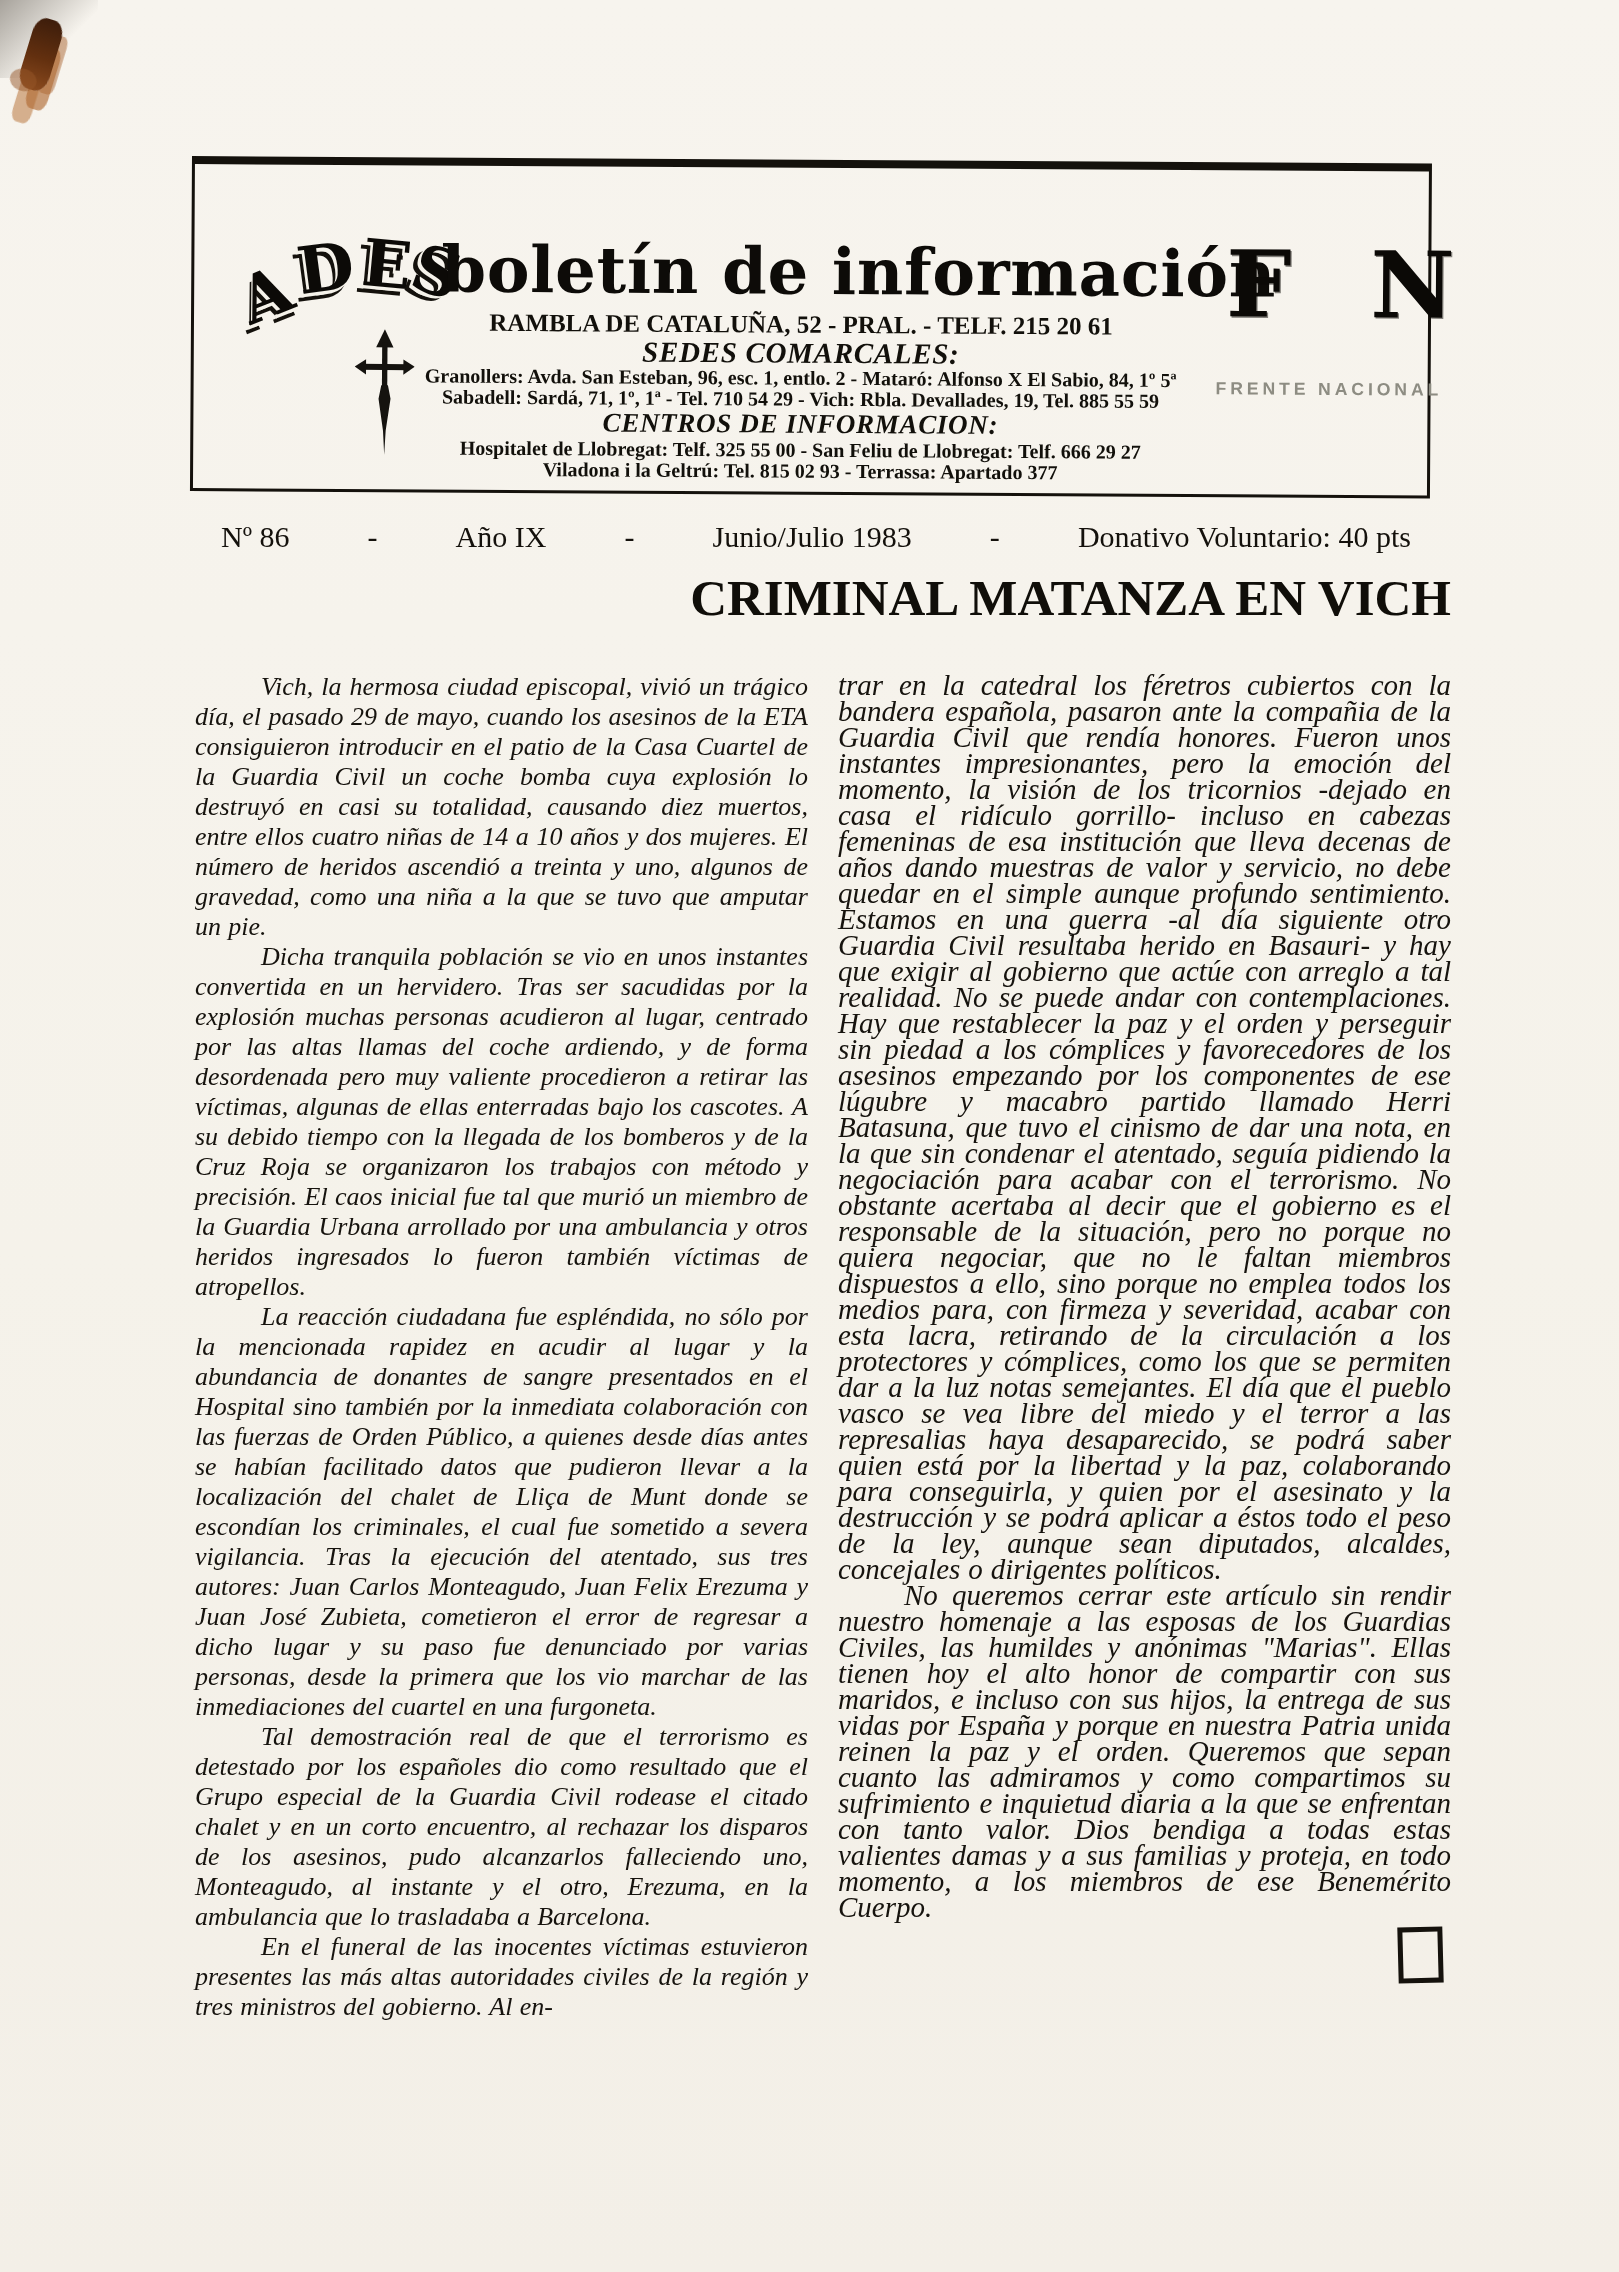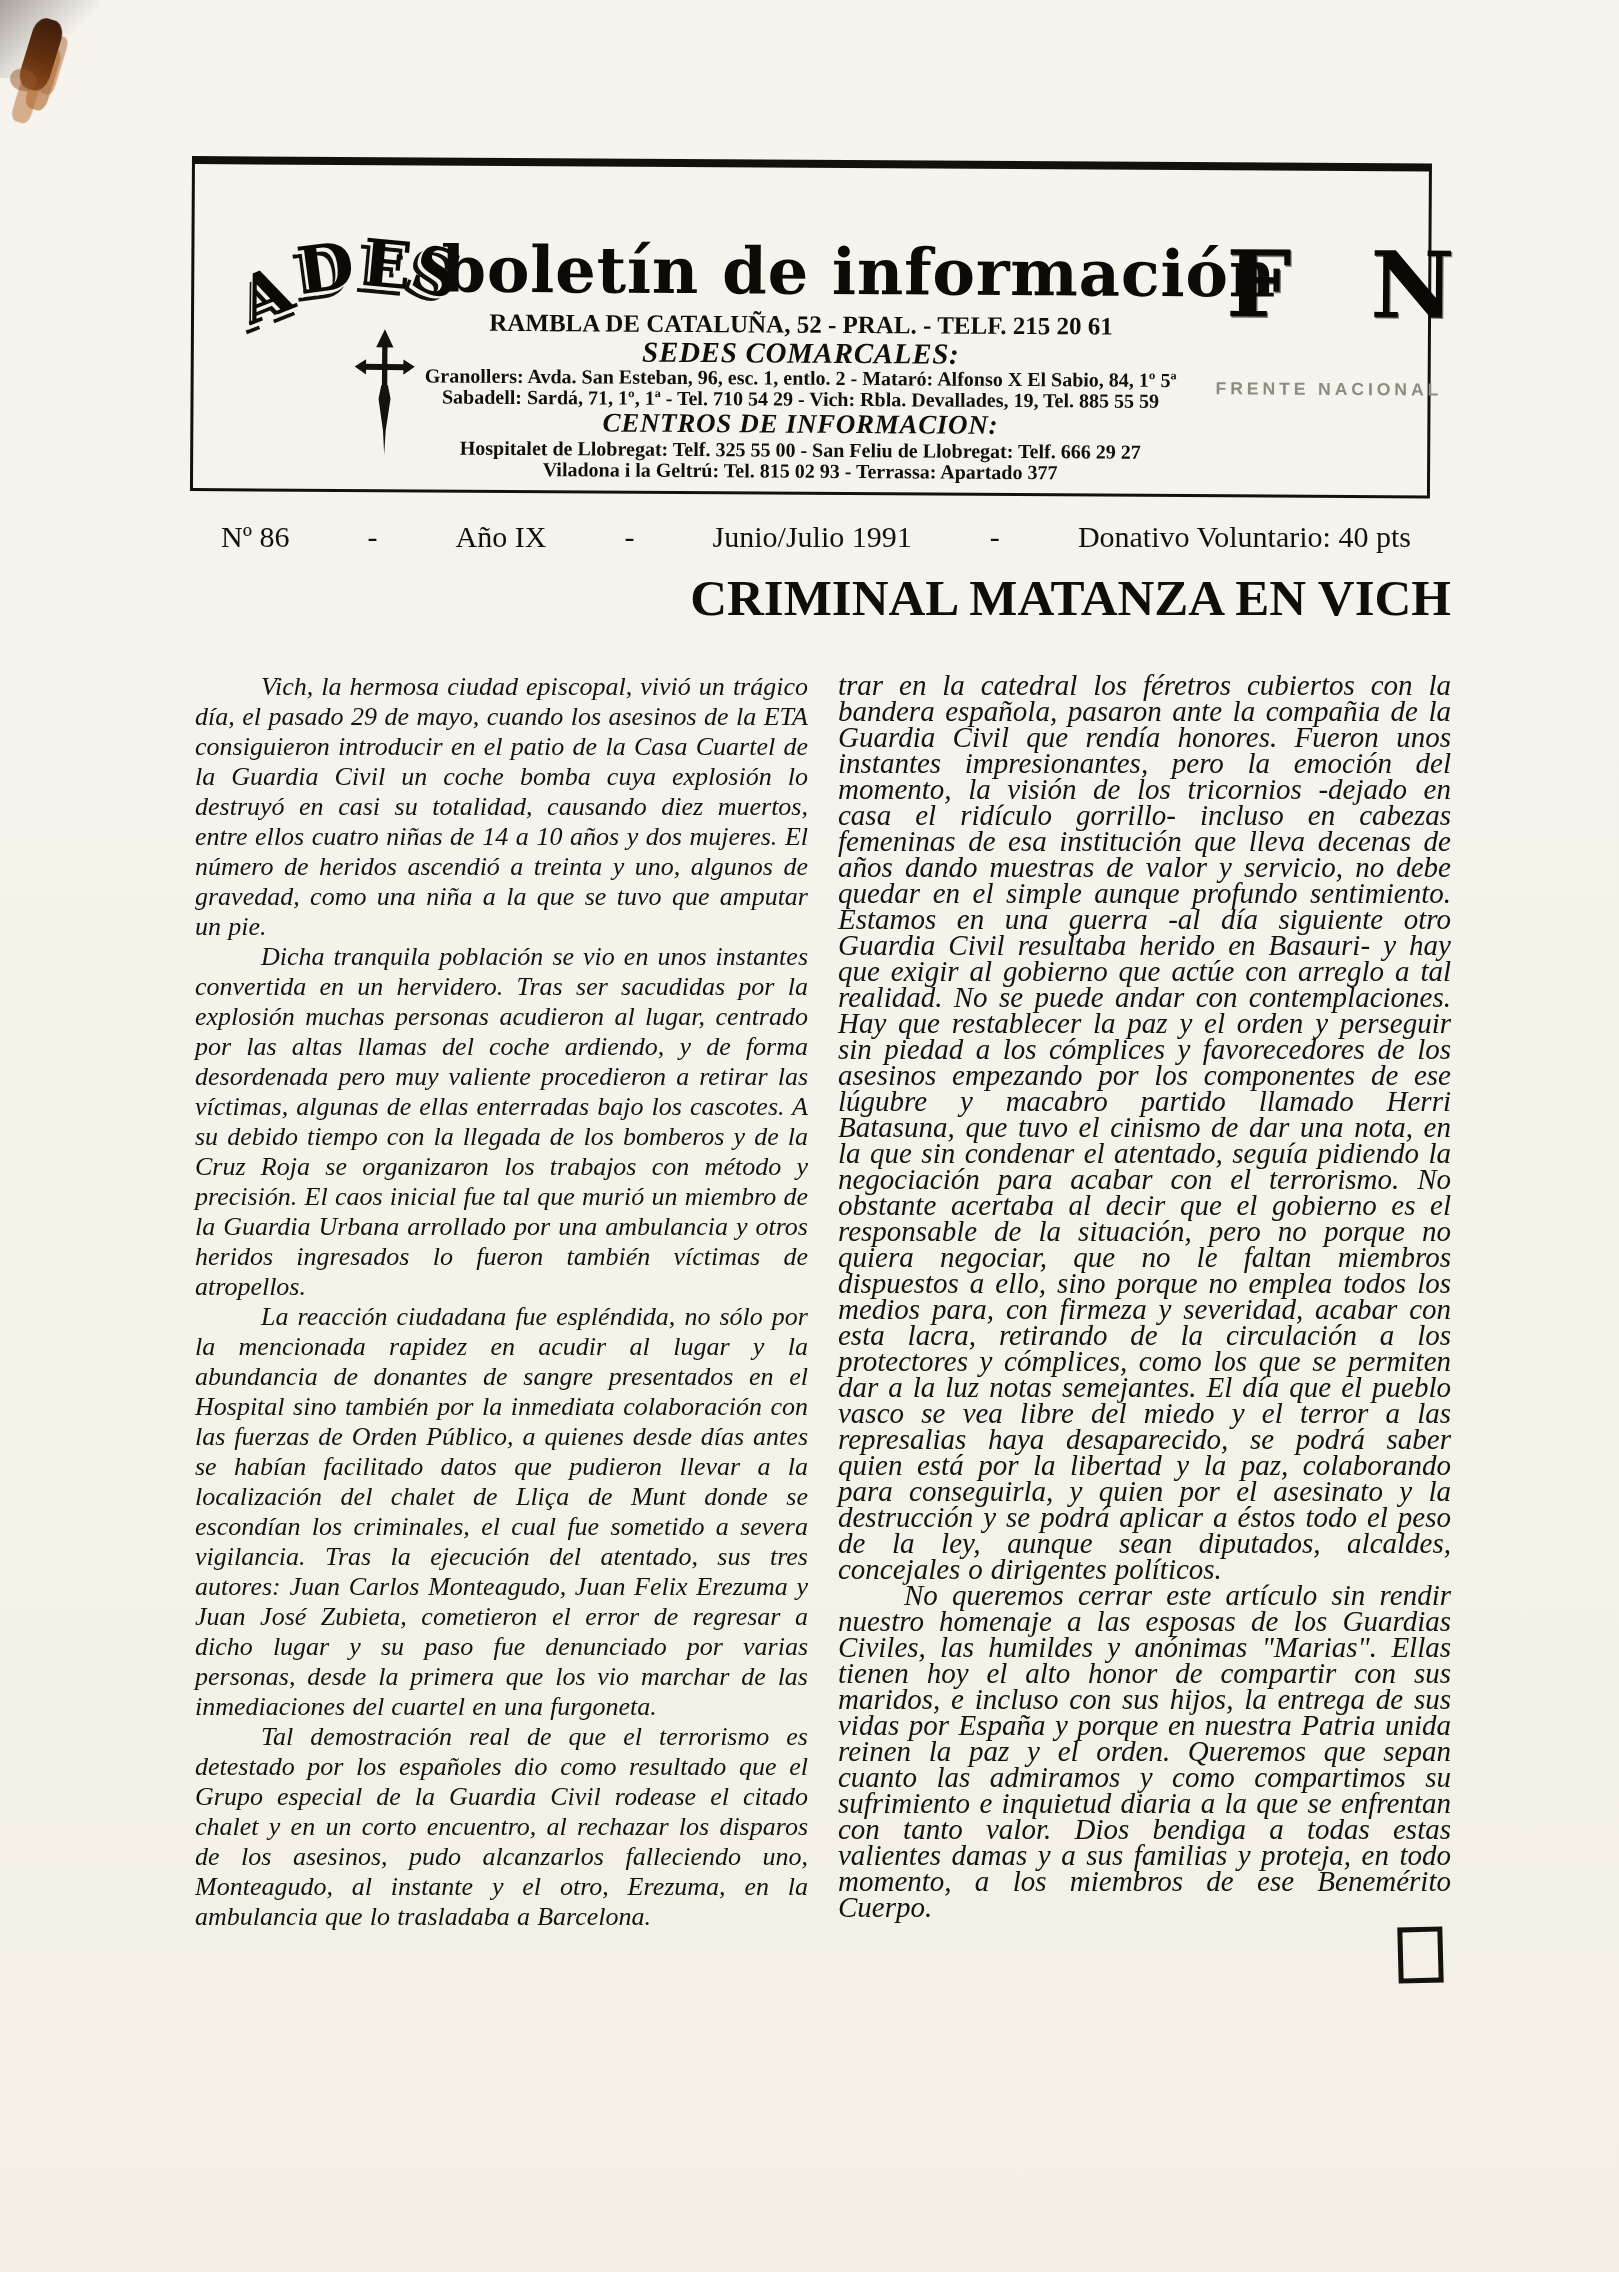--- a/index.html
+++ b/index.html
@@ -143,33 +143,34 @@
 
     <div class="fn">F N</div>
     <div class="fn-cap">FRENTE NACIONAL</div>
   </header>
 
   <div class="issue-row">
     <span class="it">Nº 86</span>
     <span class="it">-</span>
     <span class="it">Año IX</span>
     <span class="it">-</span>
-    <span class="it">Junio/Julio 1991</span>
+    <span class="it">Junio/Julio 1983</span>
     <span class="it">-</span>
     <span class="it">Donativo Voluntario: 40 pts</span>
   </div>
 
   <h2 class="headline">CRIMINAL MATANZA EN VICH</h2>
 
   <div class="columns">
     <div class="col col-left">
       <p>Vich, la hermosa ciudad episcopal, vivió un trágico día, el pasado 29 de mayo, cuando los asesinos de la ETA consiguieron introducir en el patio de la Casa Cuartel de la Guardia Civil un coche bomba cuya explosión lo destruyó en casi su totalidad, causando diez muertos, entre ellos cuatro niñas de 14 a 10 años y dos mujeres. El número de heridos ascendió a treinta y uno, algunos de gravedad, como una niña a la que se tuvo que amputar un pie.</p>
       <p>Dicha tranquila población se vio en unos instantes convertida en un hervidero. Tras ser sacudidas por la explosión muchas personas acudieron al lugar, centrado por las altas llamas del coche ardiendo, y de forma desordenada pero muy valiente procedieron a retirar las víctimas, algunas de ellas enterradas bajo los cascotes. A su debido tiempo con la llegada de los bomberos y de la Cruz Roja se organizaron los trabajos con método y precisión. El caos inicial fue tal que murió un miembro de la Guardia Urbana arrollado por una ambulancia y otros heridos ingresados lo fueron también víctimas de atropellos.</p>
       <p>La reacción ciudadana fue espléndida, no sólo por la mencionada rapidez en acudir al lugar y la abundancia de donantes de sangre presentados en el Hospital sino también por la inmediata colaboración con las fuerzas de Orden Público, a quienes desde días antes se habían facilitado datos que pudieron llevar a la localización del chalet de Lliça de Munt donde se escondían los criminales, el cual fue sometido a severa vigilancia. Tras la ejecución del atentado, sus tres autores: Juan Carlos Monteagudo, Juan Felix Erezuma y Juan José Zubieta, cometieron el error de regresar a dicho lugar y su paso fue denunciado por varias personas, desde la primera que los vio marchar de las inmediaciones del cuartel en una furgoneta.</p>
       <p>Tal demostración real de que el terrorismo es detestado por los españoles dio como resultado que el Grupo especial de la Guardia Civil rodease el citado chalet y en un corto encuentro, al rechazar los disparos de los asesinos, pudo alcanzarlos falleciendo uno, Monteagudo, al instante y el otro, Erezuma, en la ambulancia que lo trasladaba a Barcelona.</p>
+      <p>En el funeral de las inocentes víctimas estuvieron presentes las más altas autoridades civiles de la región y tres ministros del gobierno. Al en-</p>
     </div>
     <div class="col col-right">
       <p class="no-indent">trar en la catedral los féretros cubiertos con la bandera española, pasaron ante la compañia de la Guardia Civil que rendía honores. Fueron unos instantes impresionantes, pero la emoción del momento, la visión de los tricornios -dejado en casa el ridículo gorrillo- incluso en cabezas femeninas de esa institución que lleva decenas de años dando muestras de valor y servicio, no debe quedar en el simple aunque profundo sentimiento. Estamos en una guerra -al día siguiente otro Guardia Civil resultaba herido en Basauri- y hay que exigir al gobierno que actúe con arreglo a tal realidad. No se puede andar con contemplaciones. Hay que restablecer la paz y el orden y perseguir sin piedad a los cómplices y favorecedores de los asesinos empezando por los componentes de ese lúgubre y macabro partido llamado Herri Batasuna, que tuvo el cinismo de dar una nota, en la que sin condenar el atentado, seguía pidiendo la negociación para acabar con el terrorismo. No obstante acertaba al decir que el gobierno es el responsable de la situación, pero no porque no quiera negociar, que no le faltan miembros dispuestos a ello, sino porque no emplea todos los medios para, con firmeza y severidad, acabar con esta lacra, retirando de la circulación a los protectores y cómplices, como los que se permiten dar a la luz notas semejantes.  El día que el pueblo vasco se vea libre del miedo y el terror a las represalias haya desaparecido, se podrá saber quien está por la libertad y la paz, colaborando para conseguirla, y quien por el asesinato y la destrucción y se podrá aplicar a éstos todo el peso de la ley, aunque sean diputados, alcaldes, concejales o dirigentes políticos.</p>
       <p>No queremos cerrar este artículo sin rendir nuestro homenaje a las esposas de los Guardias Civiles, las humildes y anónimas "Marias". Ellas tienen hoy el alto honor de compartir con sus maridos, e incluso con sus hijos, la entrega de sus vidas por España y  porque en nuestra Patria unida reinen la paz y el orden. Queremos que sepan cuanto las admiramos y como compartimos su sufrimiento e inquietud diaria a la que se enfrentan con tanto valor.  Dios bendiga a todas estas valientes damas y a sus familias y proteja, en todo momento, a los miembros de ese Benemérito Cuerpo.</p>
       <div class="end-mark"></div>
     </div>
   </div>
 
 </div>
 

